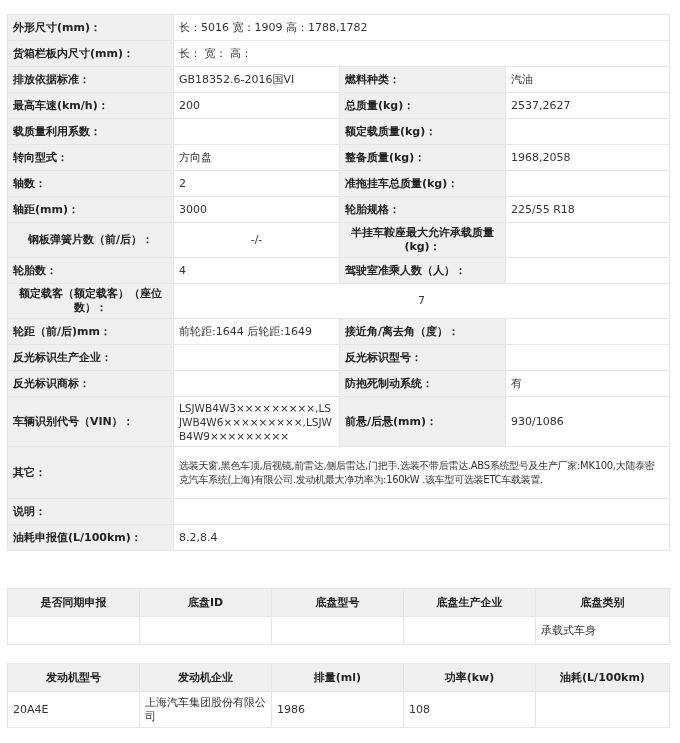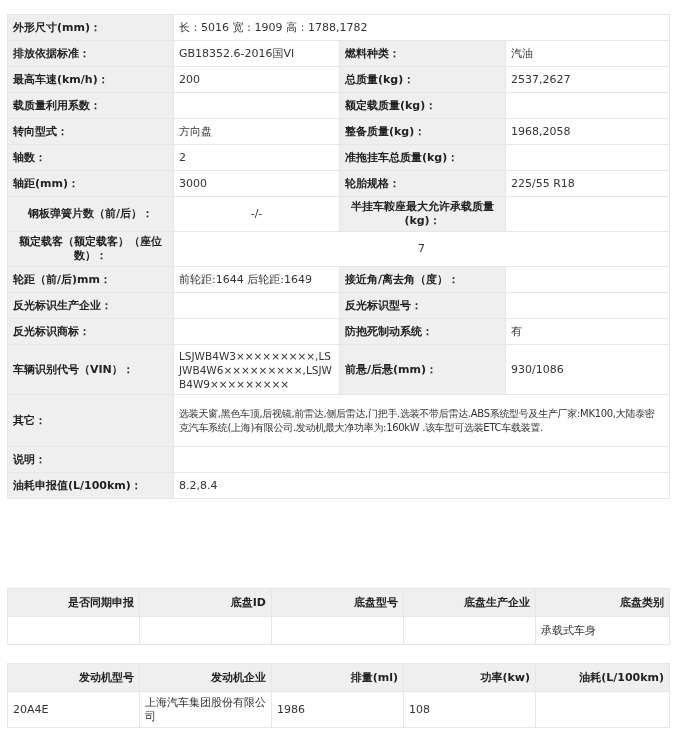--- a/index.html
+++ b/index.html
@@ -11,21 +11,21 @@
   }
   table { border-collapse: collapse; table-layout: fixed; }
   td { border: 1px solid #e6e6e6; padding: 0 5px; vertical-align: middle; line-height: 14px; }
   .spec { position: absolute; left: 7px; top: 14px; width: 662px; border-radius: 32px; }
   .lab { background: #efefef; font-weight: bold; color: #222; }
   .val { background: #ffffff; color: #333; }
   .r27 { height: 26px; }
   .r36 { height: 35px; text-align: center; }
   .sub { position: absolute; left: 7px; width: 662px; }
   .sub th {
-    background: #efefef; font-weight: bold; color: #222; text-align: right;
+    background: #efefef; font-weight: bold; color: #222; text-align: center;
     border: 1px solid #e6e6e6; padding: 0 5px; height: 27px; font-size: 11px;
   }
   .sub td { height: 27px; margin-top: 11px; }
   .chassis { top: 588px; }
   .engine { top: 663px; }
   .engine td { height: 35px; }
 </style>
 </head>
 <body>
 
@@ -33,20 +33,24 @@
   <colgroup>
     <col style="width:166px">
       <col style="width:166px">
       <col style="width:166px">
       <col style="width:164px">
   </colgroup>
   <tbody>
       <tr class="r27">
     <td class="lab">外形尺寸(mm)：</td>
     <td class="val" colspan="3">长：5016 宽：1909 高：1788,1782</td>
+  </tr>
+  <tr class="r27">
+    <td class="lab">货箱栏板内尺寸(mm)：</td>
+    <td class="val" colspan="3">长： 宽： 高：</td>
   </tr>
   <tr class="r27">
     <td class="lab">排放依据标准：</td>
     <td class="val">GB18352.6-2016国VI</td>
     <td class="lab">燃料种类：</td>
     <td class="val">汽油</td>
   </tr>
   <tr class="r27">
     <td class="lab">最高车速(km/h)：</td>
     <td class="val">200</td>
@@ -74,20 +78,26 @@
   <tr class="r27">
     <td class="lab">轴距(mm)：</td>
     <td class="val">3000</td>
     <td class="lab">轮胎规格：</td>
     <td class="val">225/55 R18</td>
   </tr>
   <tr class="r36">
     <td class="lab">钢板弹簧片数（前/后）：</td>
     <td class="val">-/-</td>
     <td class="lab">半挂车鞍座最大允许承载质量(kg)：</td>
+    <td class="val"></td>
+  </tr>
+  <tr class="r27">
+    <td class="lab">轮胎数：</td>
+    <td class="val">4</td>
+    <td class="lab">驾驶室准乘人数（人）：</td>
     <td class="val"></td>
   </tr>
   <tr class="r36">
     <td class="lab">额定载客（额定载客）（座位数）：</td>
     <td class="val" colspan="3">7</td>
   </tr>
   <tr class="r27">
     <td class="lab">轮距（前/后)mm：</td>
     <td class="val">前轮距:1644 后轮距:1649</td>
     <td class="lab">接近角/离去角（度）：</td>

